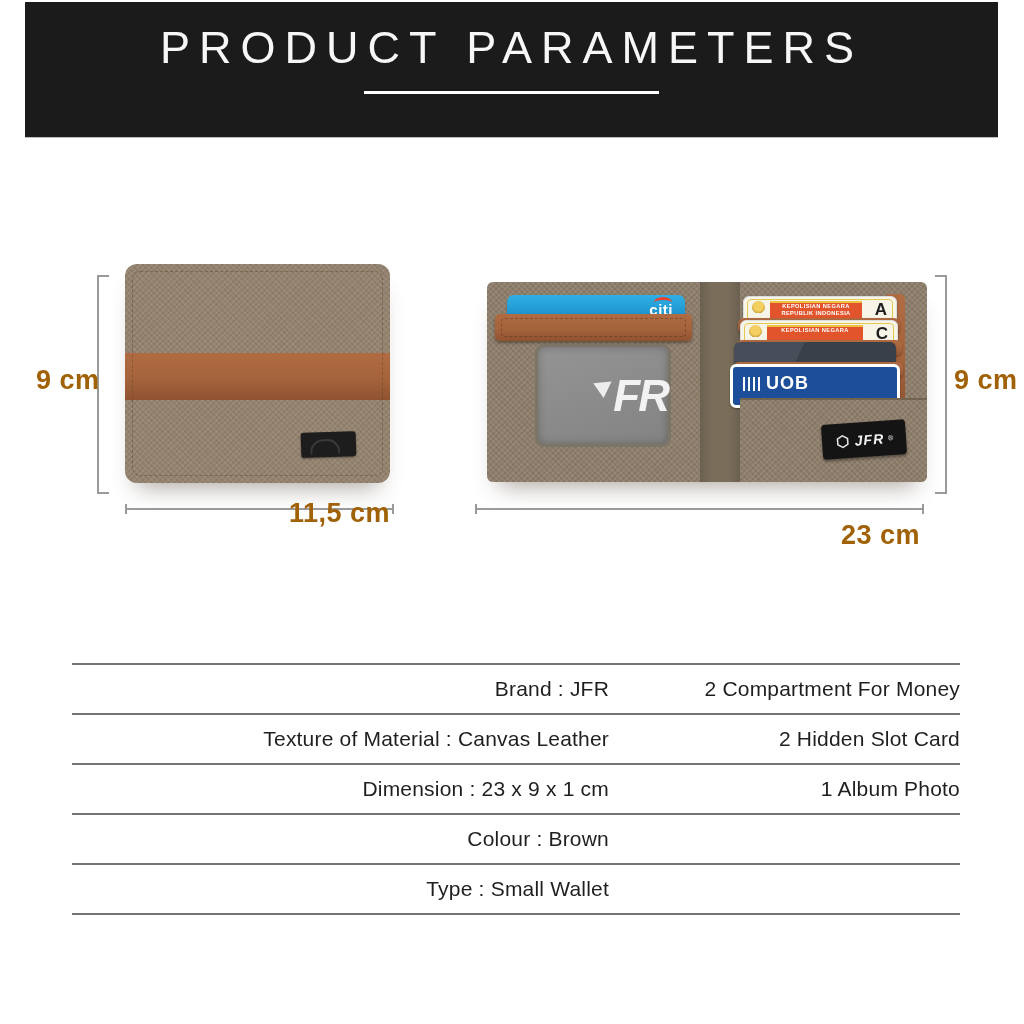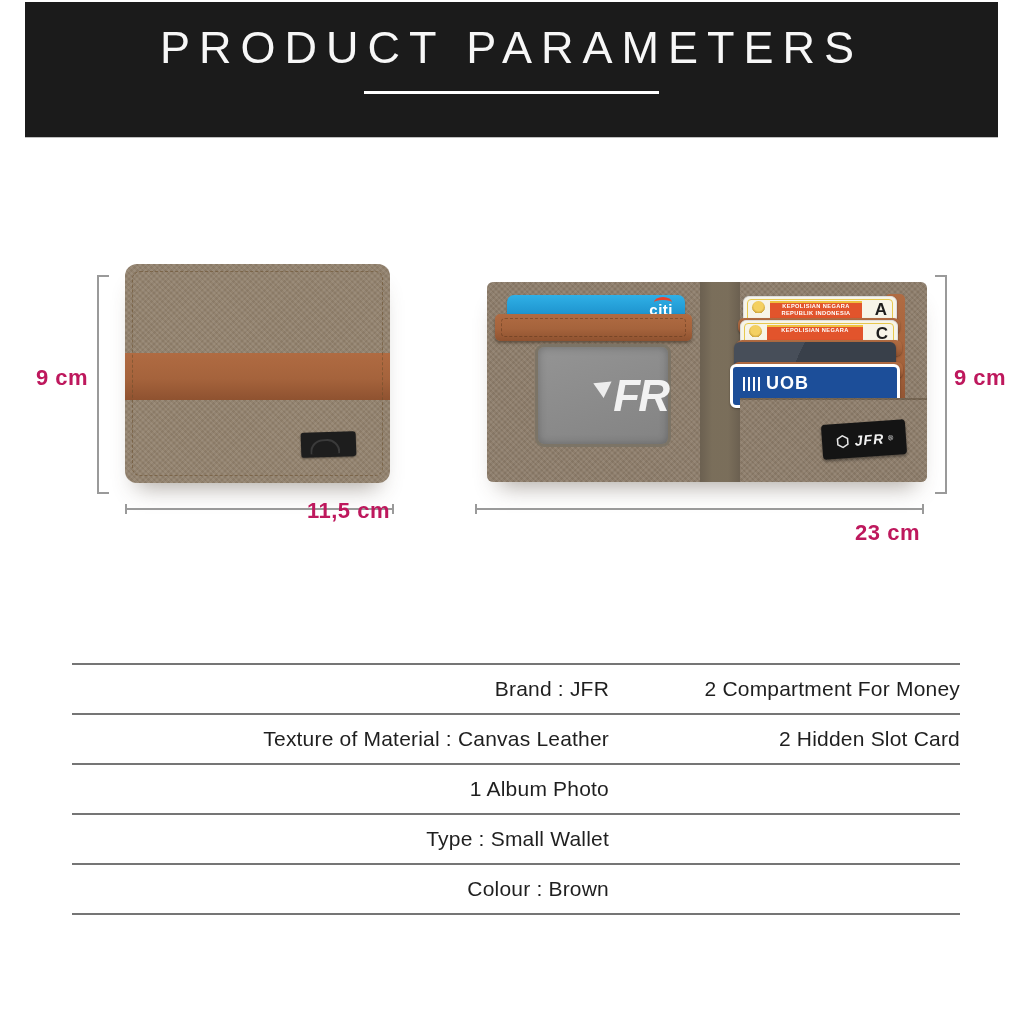--- a/index.html
+++ b/index.html
@@ -137,21 +137,21 @@
   .vdim-right{
     left:935px;top:275px;width:10px;height:215px;
     border-right:2px solid #9a9a9a;border-top:2px solid #9a9a9a;border-bottom:2px solid #9a9a9a;
   }
   .hdim{
     height:10px;border-left:2px solid #9a9a9a;border-right:2px solid #9a9a9a;
     background:linear-gradient(#9a9a9a,#9a9a9a) center/100% 2px no-repeat;
   }
   .hdim-left{left:125px;top:504px;width:265px;}
   .hdim-right{left:475px;top:504px;width:445px;}
-  .dim-label{color:#be185d;font-weight:600;font-size:22px;letter-spacing:.5px;}
+  .dim-label{color:#a16207;font-weight:600;font-size:27px;letter-spacing:.5px;}
   .lbl-h-left{left:36px;top:365px;}
   .lbl-h-right{left:954px;top:365px;}
   .lbl-w-left{left:125px;top:498px;width:265px;text-align:right;}
   .lbl-w-right{left:475px;top:520px;width:445px;text-align:right;}
 
   
   .spec-table{left:72px;top:663px;width:888px;text-align:right;}
   .spec-row{
     display:grid;grid-template-columns:537px 1fr;align-items:center;height:48px;
     border-top:2px solid #757575;
@@ -246,23 +246,24 @@
 <div class="abs spec-table">
   <div class="spec-row">
     <div class="spec-cell left">Brand : JFR</div>
     <div class="spec-cell right">2 Compartment For Money</div>
   </div>
   <div class="spec-row">
     <div class="spec-cell left">Texture of Material : Canvas Leather</div>
     <div class="spec-cell right">2 Hidden Slot Card</div>
   </div>
   <div class="spec-row">
+    <div class="spec-cell left">Dimension : 23 x 9 x 1 cm</div>
     <div class="spec-cell right">1 Album Photo</div>
+  </div>
+  <div class="spec-row">
+    <div class="spec-cell left">Colour : Brown</div>
+    <div class="spec-cell right"></div>
   </div>
   <div class="spec-row">
     <div class="spec-cell left">Type : Small Wallet</div>
     <div class="spec-cell right"></div>
   </div>
-  <div class="spec-row">
-    <div class="spec-cell left">Colour : Brown</div>
-    <div class="spec-cell right"></div>
-  </div>
 </div>
 
 </body></html>

